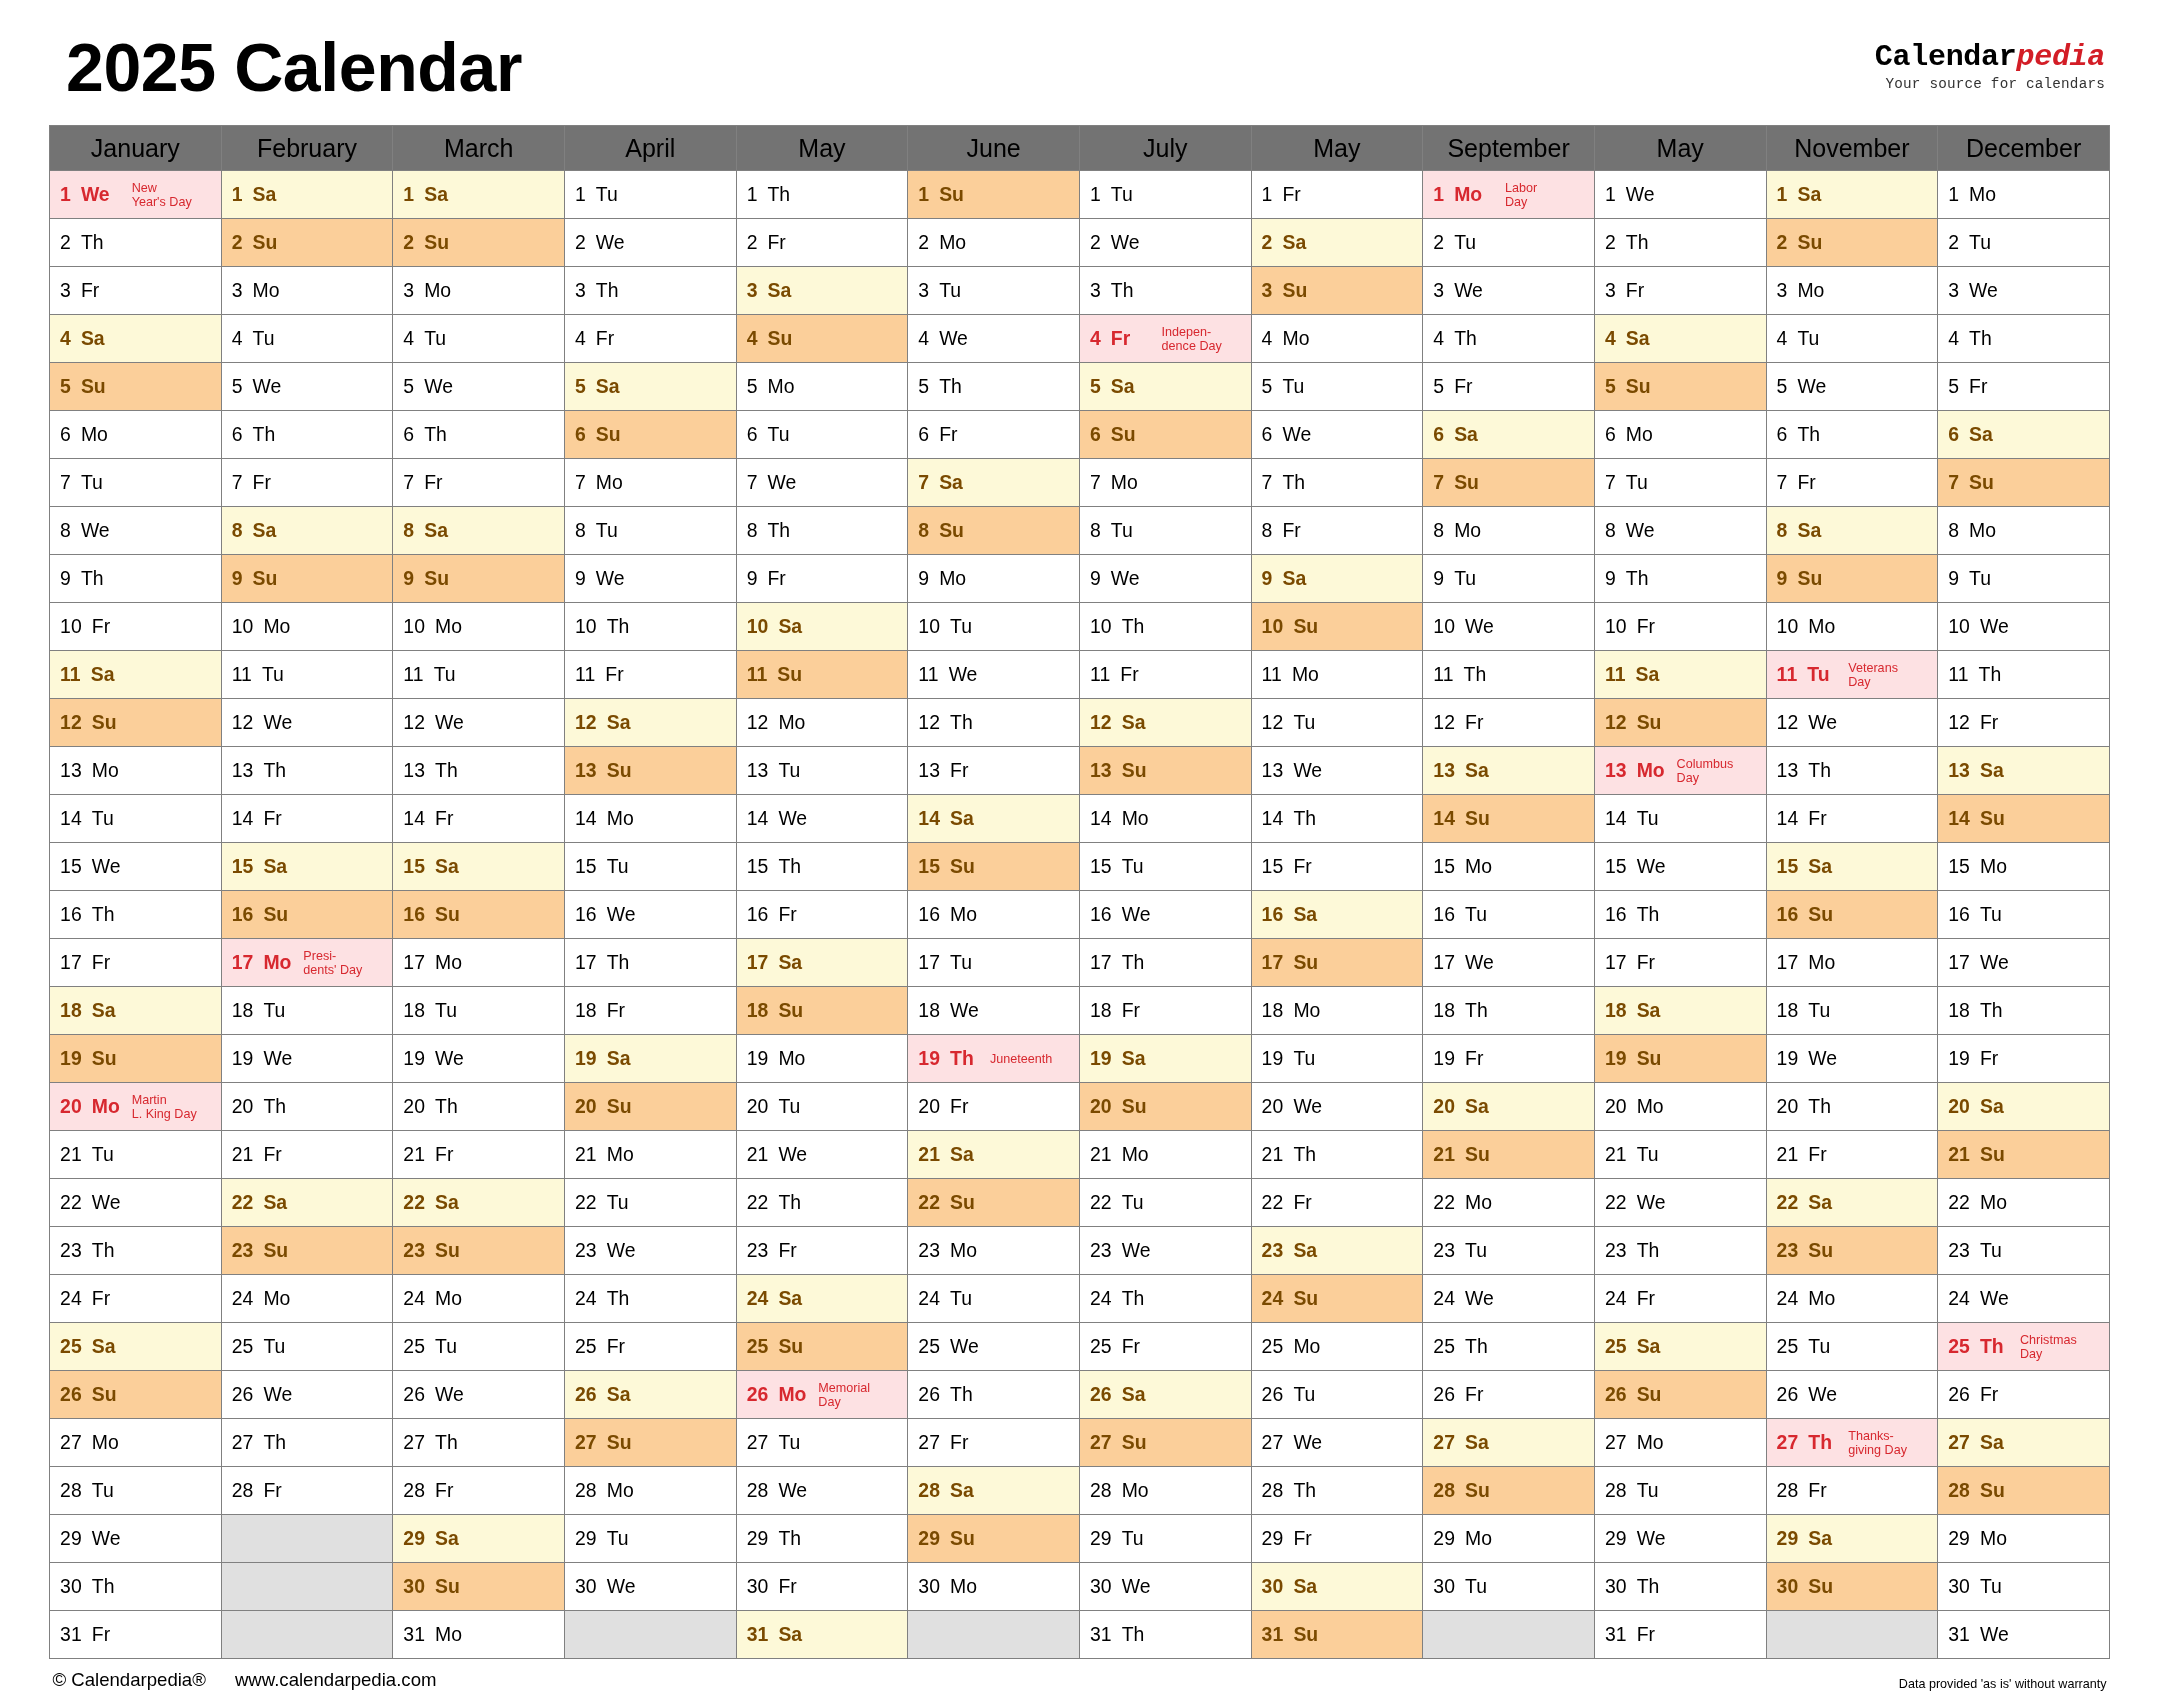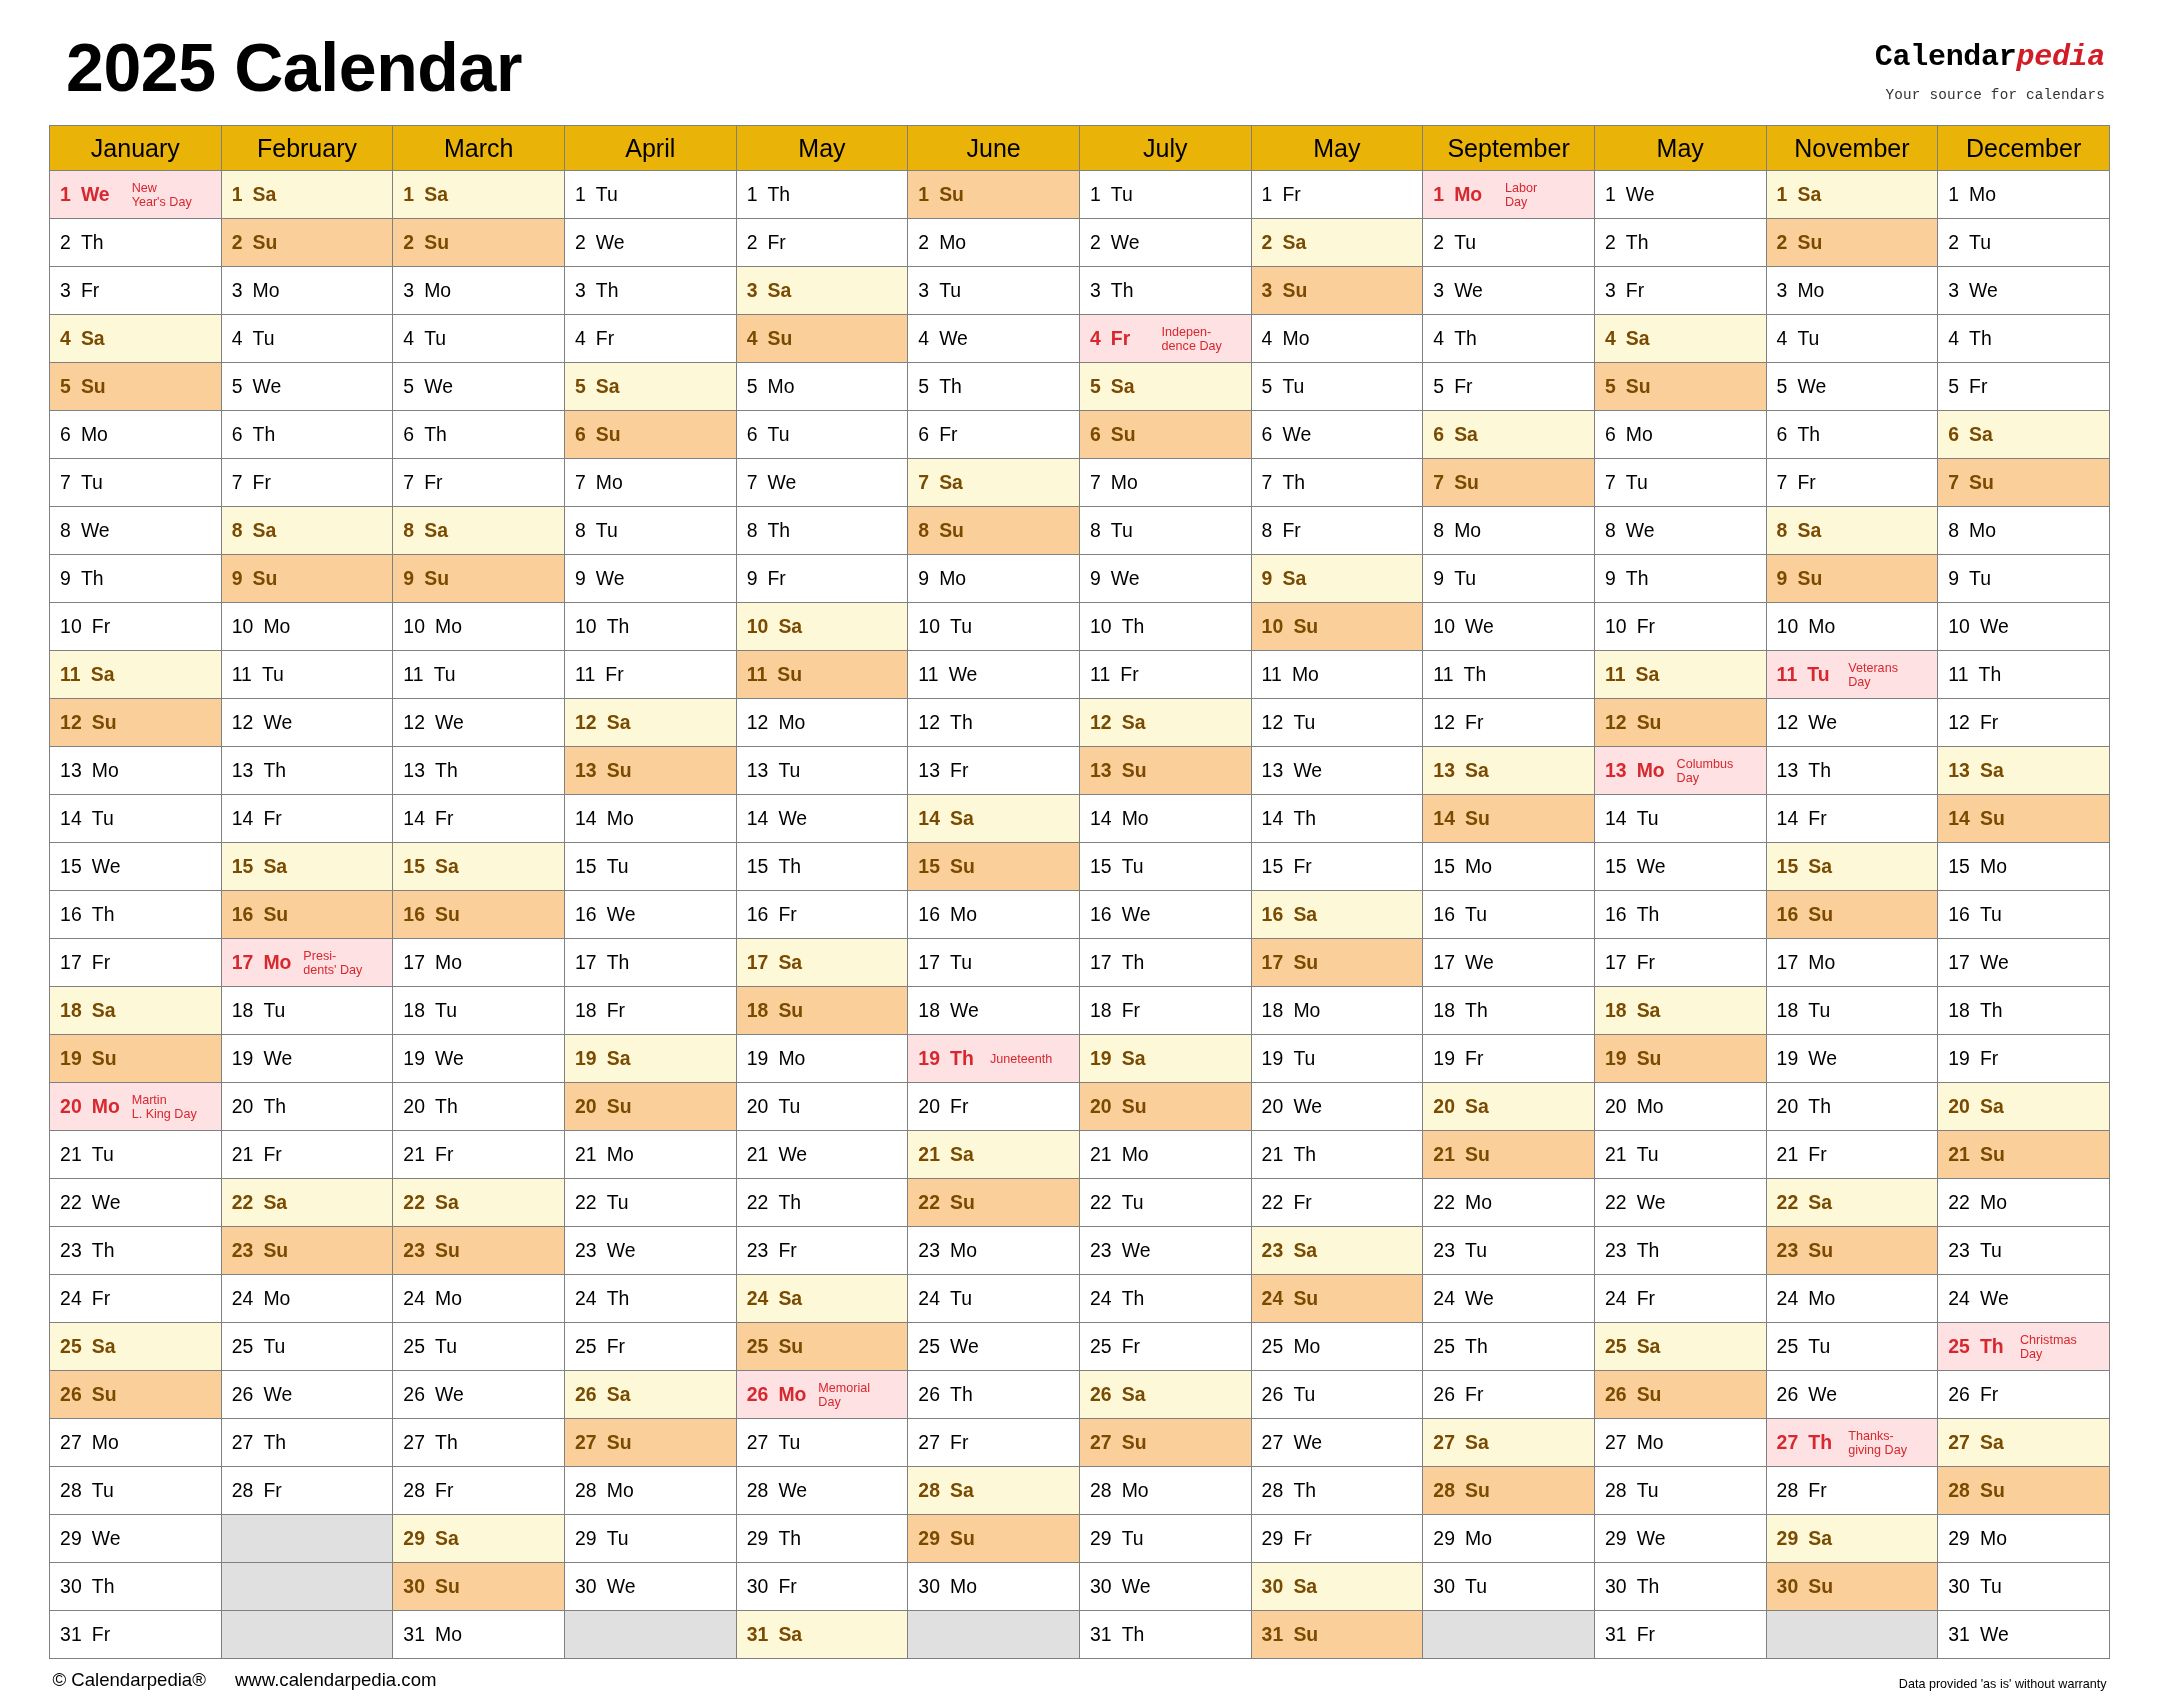--- a/index.html
+++ b/index.html
@@ -48,42 +48,42 @@
     letter-spacing: -0.3px;
     white-space: nowrap;
   }
   .brand .brand-red {
     color: #d31d26;
     font-style: italic;
   }
   .brand-sub {
     font-size: 14.3px;
     color: #333333;
-    margin-top: 13px;
+    margin-top: 2px;
     letter-spacing: 0.2px;
   }
   
   table.calendar {
     border-collapse: collapse;
     table-layout: fixed;
     width: 2061px;
     margin-top: 5px;
   }
   table.calendar th,
   table.calendar td {
     border: 0.8px solid #808080;
     padding: 0;
     vertical-align: middle;
   }
   table.calendar th {
     height: 44px;
     font-size: 25px;
     font-weight: normal;
     text-align: center;
-    background: #eab308;
+    background: #737373;
   }
   table.calendar td {
     height: 47px;
   }
   .cell {
     display: flex;
     align-items: center;
     height: 46px;
     padding-left: 10px;
     box-sizing: border-box;

